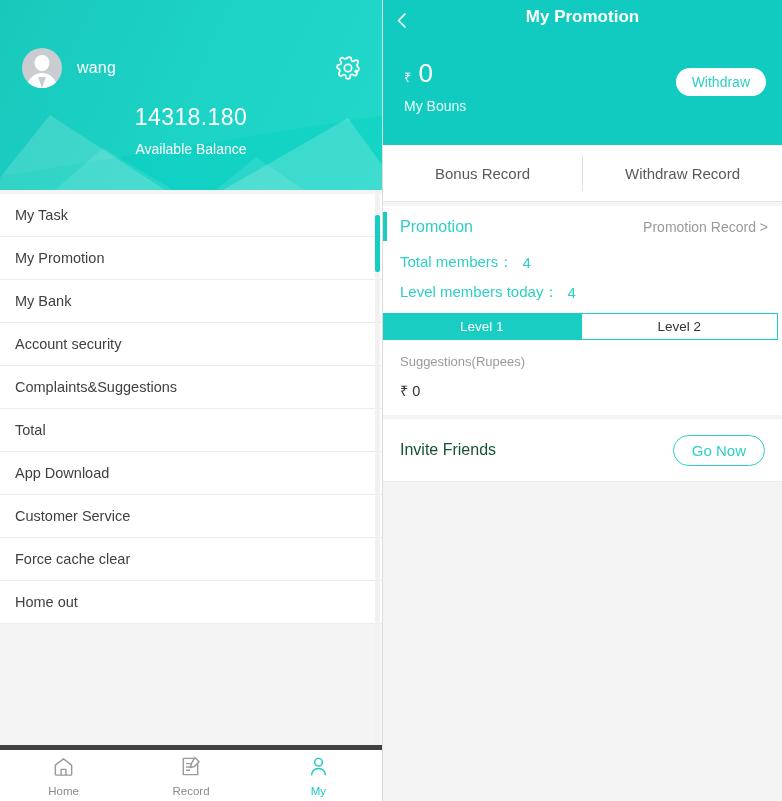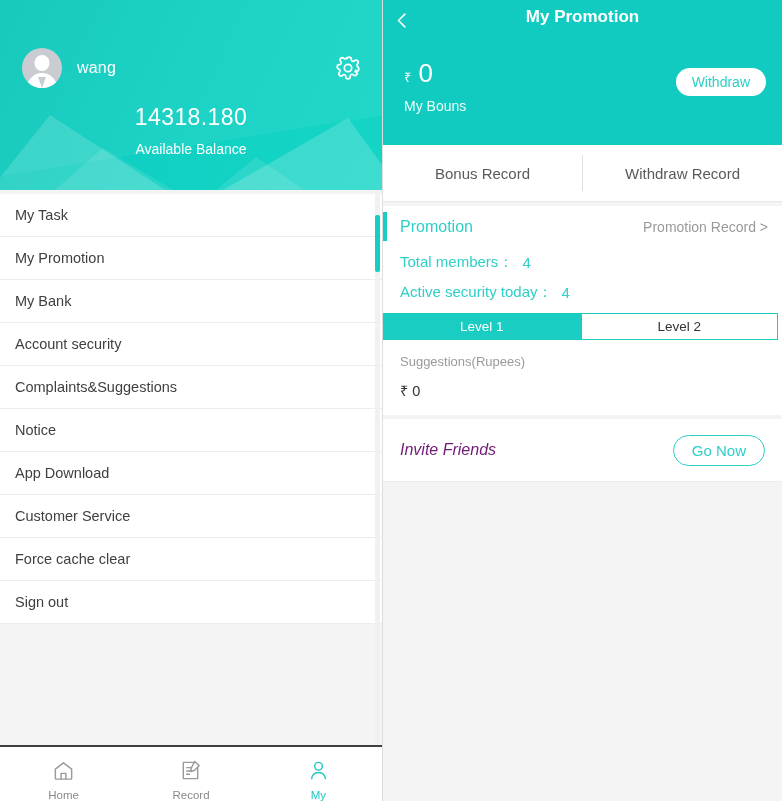--- a/index.html
+++ b/index.html
@@ -57,22 +57,22 @@
   #menu-list { background:#ffffff; flex:0 0 auto; }
   .menu-item {
     height:43px; display:flex; align-items:center;
     padding-left:15px; font-size:14.5px; color:#404040;
     border-bottom:1px solid #ececec; background:#ffffff;
   }
   #menu-filler { flex:1 1 auto; background:#f4f4f4; }
 
   #bottom-nav {
     flex:0 0 56px; height:56px; background:#ffffff;
-    border-top:2px solid #404040;
-    display:flex; align-items:flex-end;
+    border-top:5px solid #404040;
+    display:flex; align-items:center;
   }
   .nav-item { flex:1; display:flex; flex-direction:column; align-items:center; justify-content:center; gap:3px; }
   .nav-label { font-size:11.5px; color:#8a8a8a; }
   .nav-item.active .nav-label { color:#1fc8c0; }
 
   
   #left-scrollbar { position:absolute; top:190px; right:1px; width:8px; bottom:56px; background:transparent; z-index:6; }
   #left-scrollbar-track { position:absolute; top:0; left:2px; width:5px; height:100%; background:#f1f1f1; }
   #left-scrollbar-thumb { position:absolute; top:25px; left:2px; width:5px; height:57px; background:#16cdc2; border-radius:2px; }
 
@@ -105,21 +105,21 @@
   .level-tab.active { background:#19cdc2; color:#ffffff; border-color:#19cdc2; }
   .level-tab.inactive { background:#ffffff; color:#333333; }
 
   #stats-table { display:flex; padding:14px 17px 0 17px; }
   .stat-col { width:50%; }
   .stat-head { font-size:13px; color:#9a9a9a; margin-bottom:11px; }
   .stat-val { font-size:14.5px; color:#333333; }
   #stats-pad { height:15px; }
 
   #invite-card { background:#ffffff; margin-top:4px; height:62px; display:flex; align-items:center; padding:0 17px; flex:0 0 62px; }
-  #invite-label { color:#701a75; font-size:16px;font-style:italic; }
+  #invite-label { color:#14532d; font-size:16px; }
   #invite-btn { margin-left:auto; background:#ffffff; color:#2ecfc6; border:1px solid #2ecfc6; border-radius:18px; padding:6px 18px; font-size:15px; }
   #right-filler { flex:1 1 auto; background:#f4f4f4; border-top:1px solid #ececec; }
 </style>
 </head>
 <body>
 
 <div id="app">
 
   <div id="left-panel">
 
@@ -161,33 +161,33 @@
       <div class="menu-item">
           <span>My Bank</span>
         </div>
       <div class="menu-item">
           <span>Account security</span>
         </div>
       <div class="menu-item">
           <span>Complaints&amp;Suggestions</span>
         </div>
       <div class="menu-item">
-          <span>Notice</span>
+          <span>Total</span>
         </div>
       <div class="menu-item">
           <span>App Download</span>
         </div>
       <div class="menu-item">
           <span>Customer Service</span>
         </div>
       <div class="menu-item">
           <span>Force cache clear</span>
         </div>
       <div class="menu-item">
-          <span>Sign out</span>
+          <span>Home out</span>
         </div>
     </div>
 
     <div id="menu-filler"></div>
 
     <div id="bottom-nav">
       <div class="nav-item">
         <span>
           <svg width="23" height="23" viewBox="0 0 24 24" fill="none" stroke="#9a9a9a" stroke-width="1.5" stroke-linejoin="round">
             <path d="M3.5 10.5 12 4l8.5 6.5V20a1 1 0 0 1-1 1h-15a1 1 0 0 1-1-1z"></path>
@@ -259,21 +259,21 @@
         <div id="promo-accent"></div>
         <div id="promo-heading">Promotion</div>
         <div id="promo-record-link">Promotion Record &gt;</div>
       </div>
 
       <div class="member-line">
         <span>Total members：</span>
         <span>4</span>
       </div>
       <div class="member-line">
-        <span>Active security today：</span>
+        <span>Level members today：</span>
         <span>4</span>
       </div>
 
       <div id="level-tabs">
         <div class="level-tab active">Level 1</div>
         <div class="level-tab inactive">Level 2</div>
       </div>
 
       <div id="stats-table">
         <div class="stat-col">

